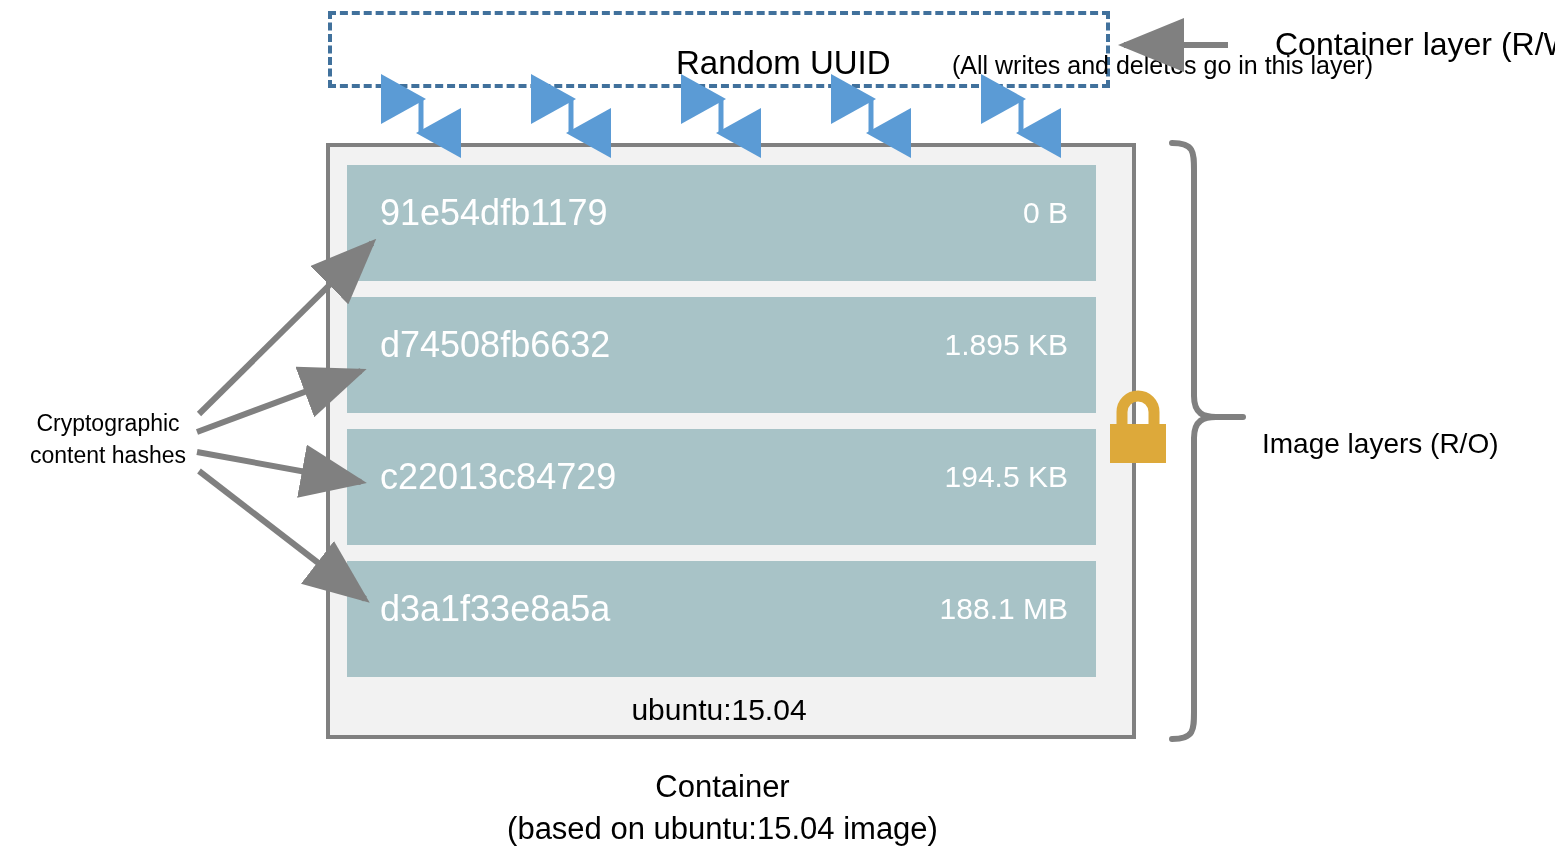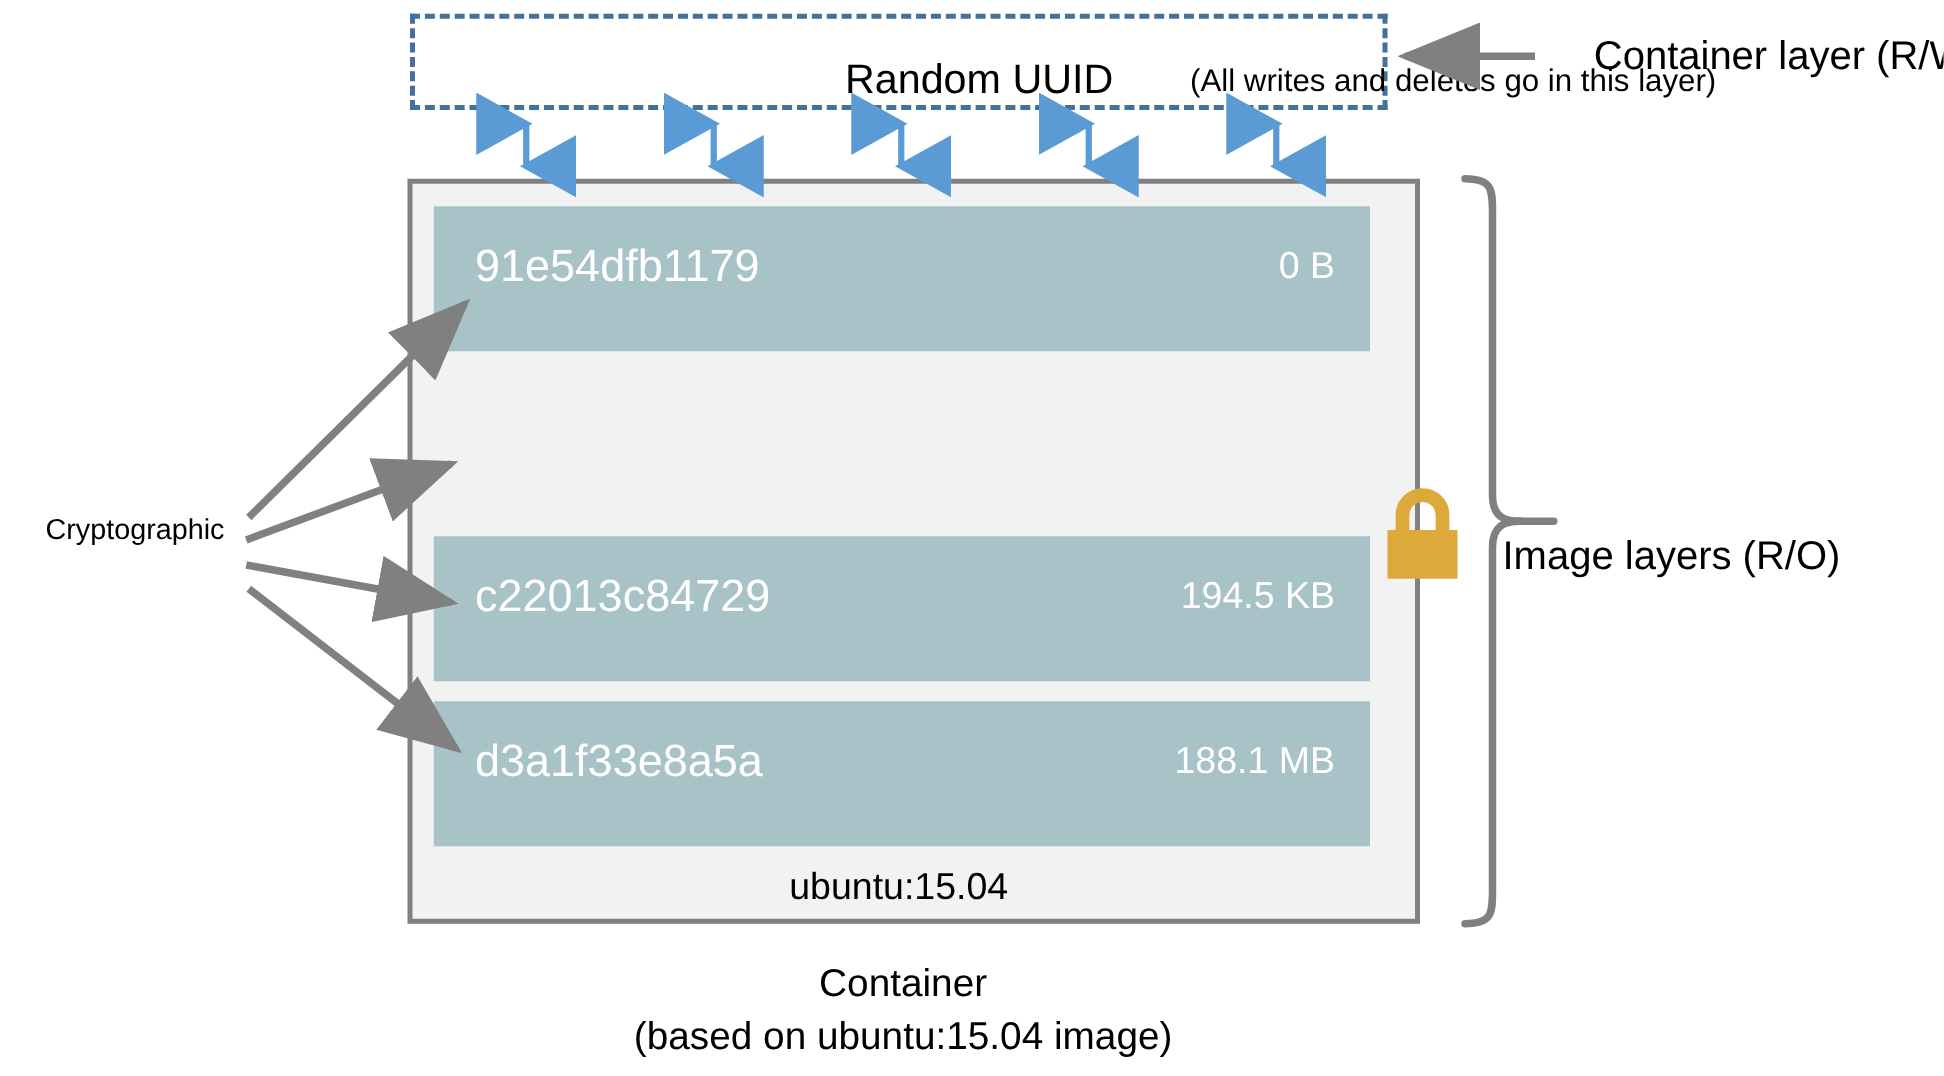--- a/index.html
+++ b/index.html
@@ -109,23 +109,23 @@
   #container-layer-caption {
     left: 1247px;
     top: 22px;
     font-size: 32px;
     line-height: 44px;
     color: #000000;
     white-space: nowrap;
     margin-left: 28px;
   }
   #image-layers-caption {
-    left: 1202px;
+    left: 1262px;
     top: 422px;
-    font-size: 32px;
+    font-size: 28px;
     line-height: 44px;
     color: #000000;
     white-space: nowrap;
   }
 
   
   #bottom-caption {
     left: 0px;
     top: 766px;
     width: 1445px;
@@ -152,20 +152,24 @@
   <div class="abs" id="container-layer-box">
     <div class="abs" id="uuid-label">Random UUID</div>
     <div class="abs" id="writes-note">(All writes and deletes go in this layer)</div>
   </div>
 
   <div class="abs" id="container-frame"></div>
 
   <div class="abs layer-row" style="top:165px;">
     <span class="layer-hash">91e54dfb1179</span>
     <span class="layer-size">0 B</span>
+  </div>
+  <div class="abs layer-row" style="top:297px;">
+    <span class="layer-hash">d74508fb6632</span>
+    <span class="layer-size">1.895 KB</span>
   </div>
   <div class="abs layer-row" style="top:429px;">
     <span class="layer-hash">c22013c84729</span>
     <span class="layer-size">194.5 KB</span>
   </div>
   <div class="abs layer-row" style="top:561px;">
     <span class="layer-hash">d3a1f33e8a5a</span>
     <span class="layer-size">188.1 MB</span>
   </div>
 
@@ -210,20 +214,21 @@
     </g>
 
     <g>
       <path d="M1122,430 L1122,412 A16,16 0 0 1 1154,412 L1154,430" fill="none" stroke="#dda93a" stroke-width="11"></path>
       <rect x="1110" y="424" width="56" height="39" fill="#dda93a"></rect>
     </g>
   </svg>
 
   <div class="abs" id="hash-annotation">
     <div>Cryptographic</div>
+    <div>content hashes</div>
   </div>
 
   <div class="abs" id="container-layer-caption">Container layer (R/W)</div>
   <div class="abs" id="image-layers-caption">Image layers (R/O)</div>
 
   <div class="abs" id="bottom-caption">
     <div>Container</div>
     <div>(based on ubuntu:15.04 image)</div>
   </div>
 

